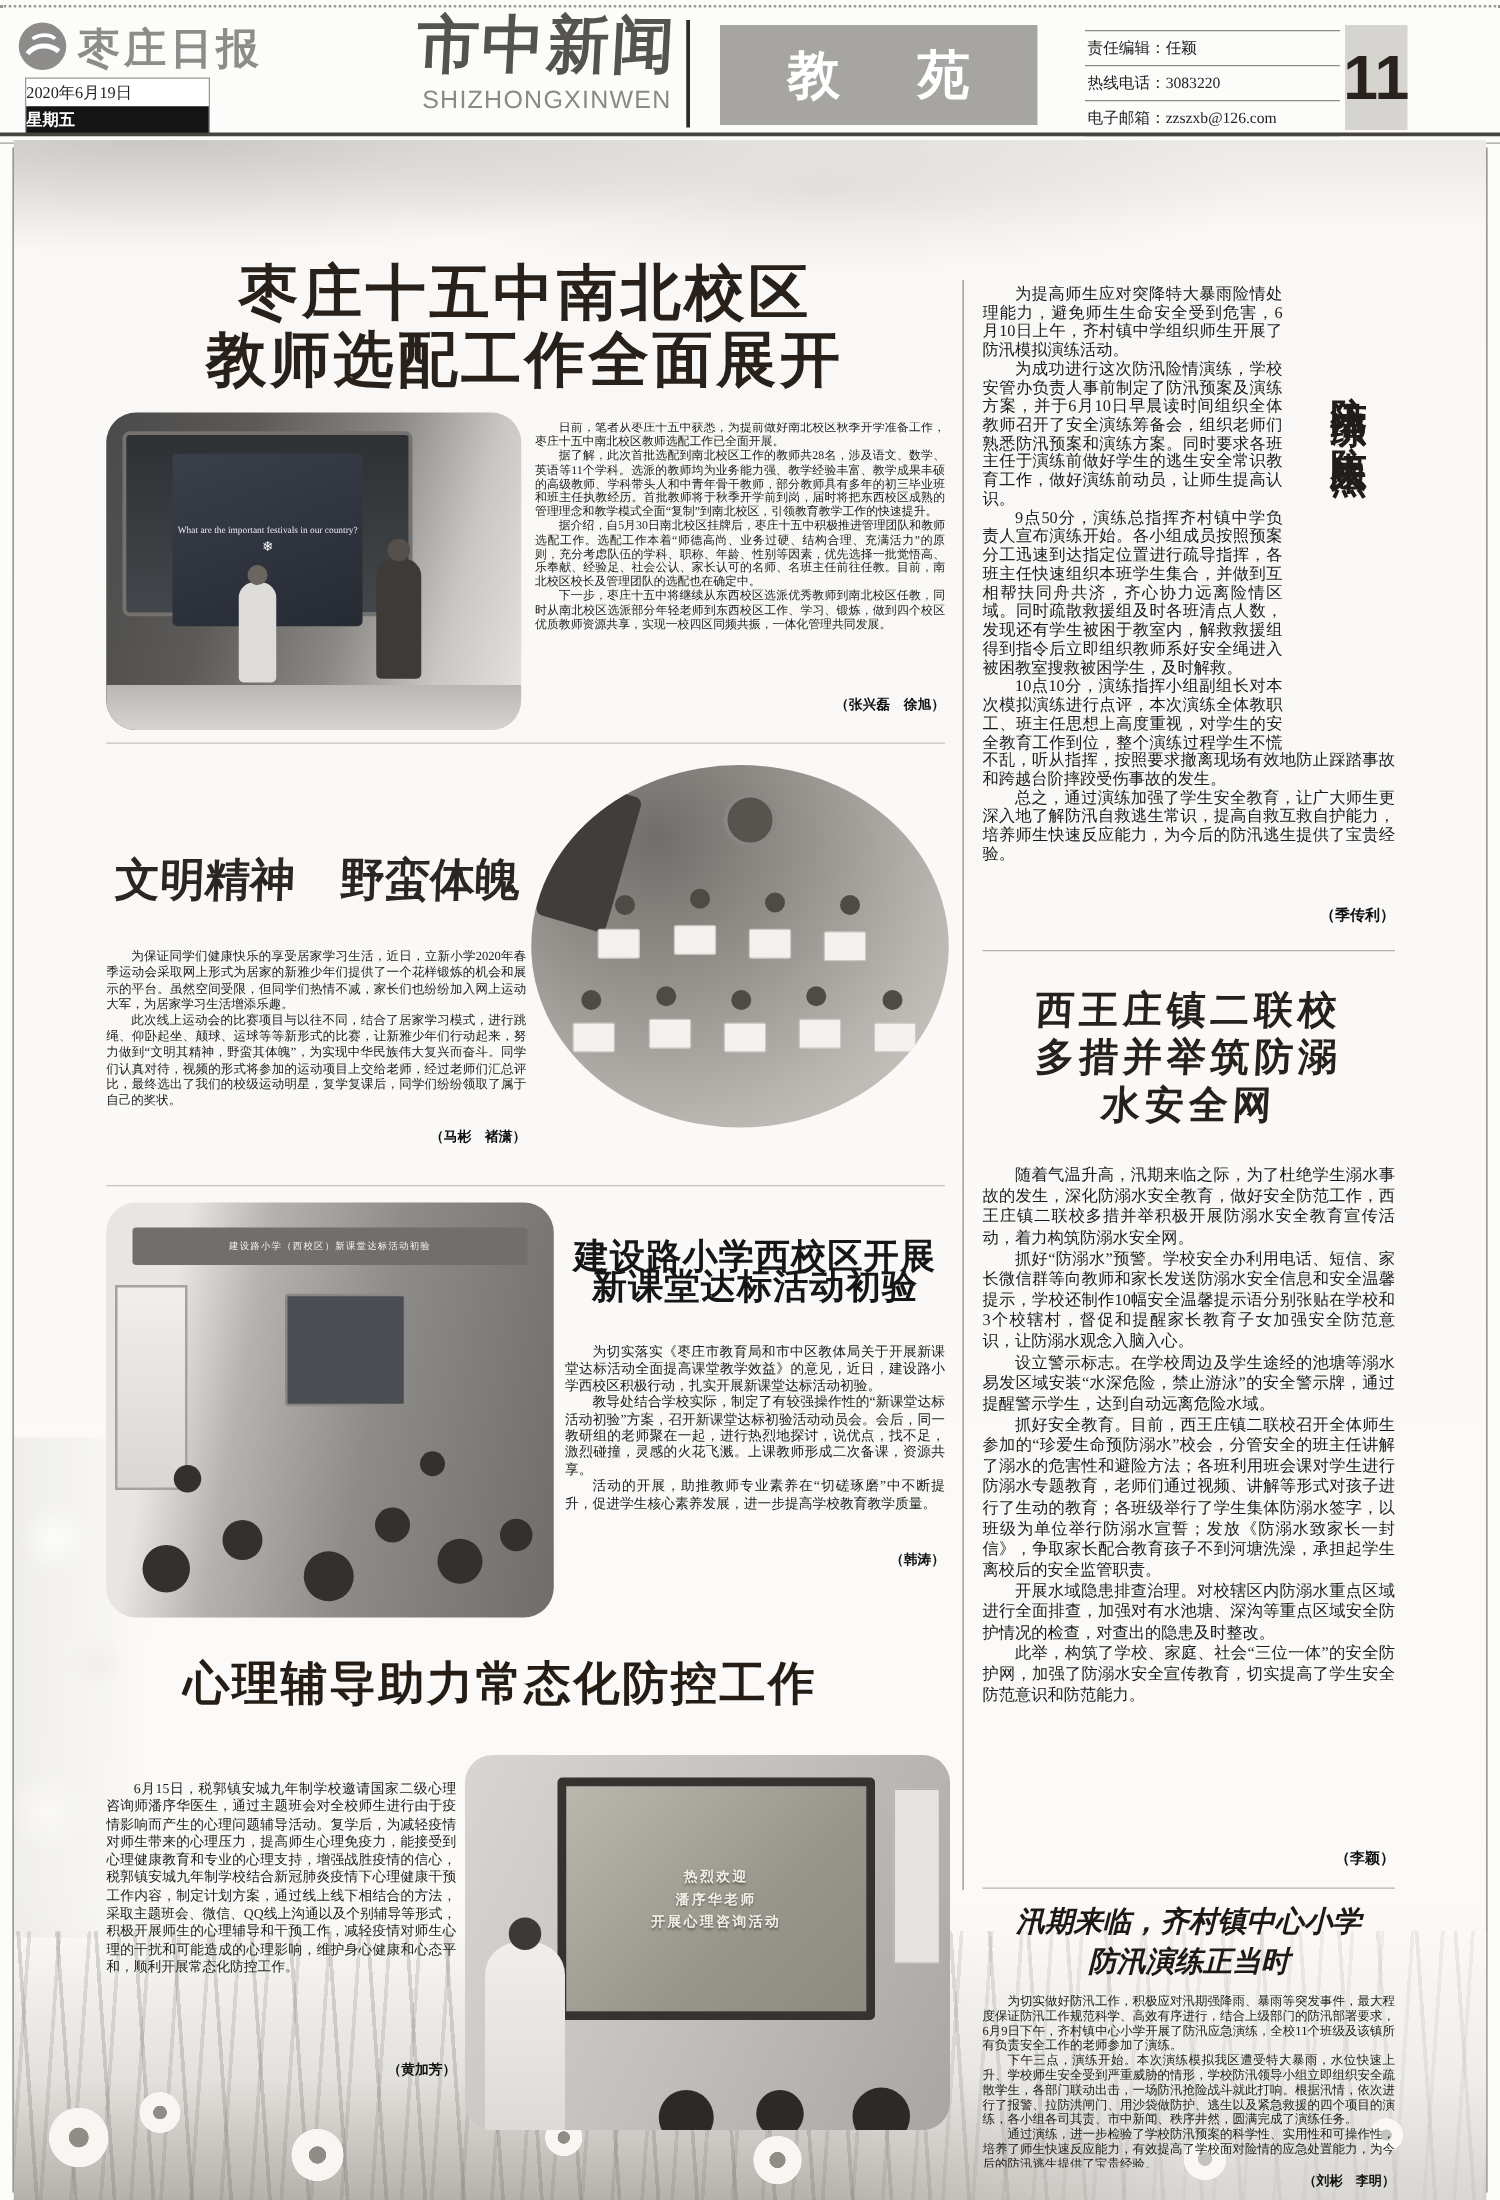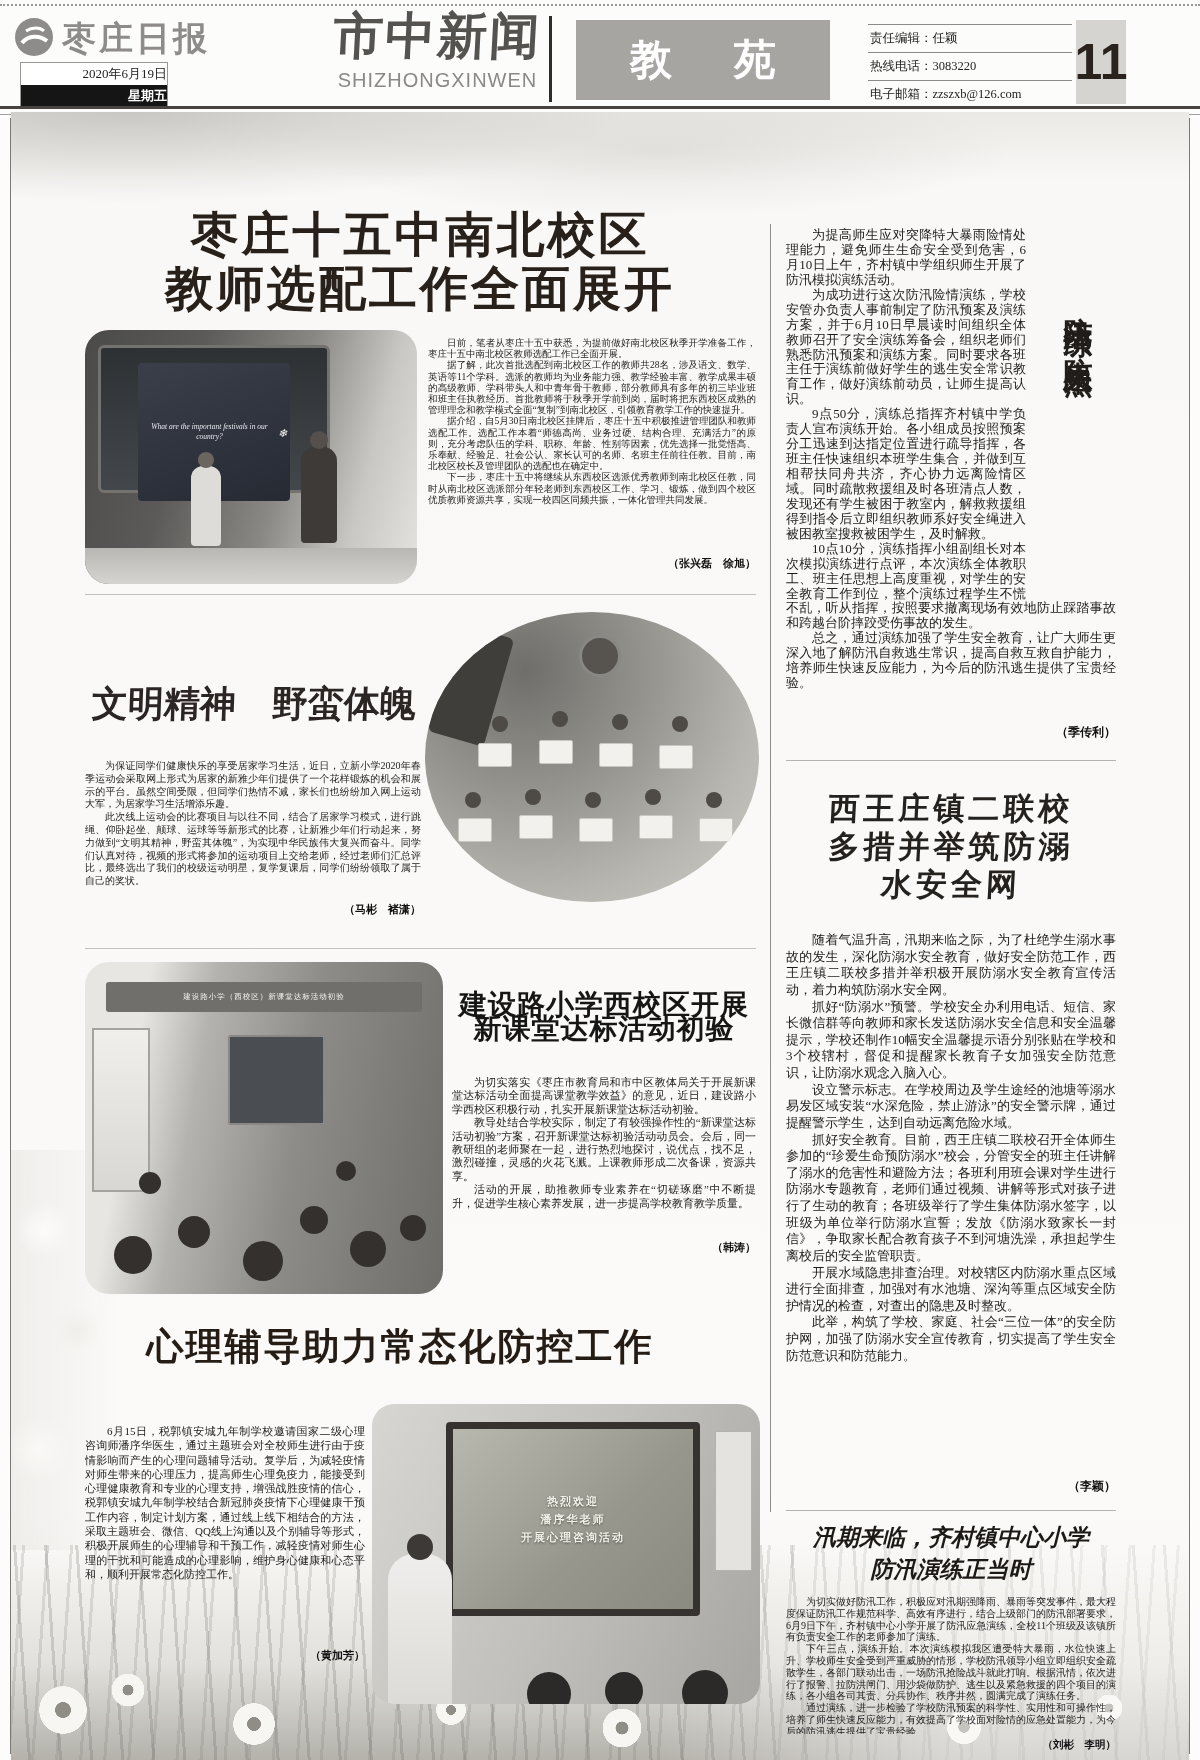--- a/index.html
+++ b/index.html
@@ -2,21 +2,21 @@
 <html><head>
 <meta charset="utf-8">
 <style>
   html,body{margin:0;padding:0;background:#e9e8e6;}
   #page{position:relative;width:1200px;height:1760px;background:#fcfcfb;overflow:hidden;
         font-family:"Liberation Serif",serif;color:#1c1c1c;}
   
   .top-dotline{position:absolute;left:0;right:0;top:4px;border-top:2px dotted #9a9894;}
   .logo-wrap{position:absolute;left:14px;top:16px;display:flex;align-items:center;gap:8px;}
   .paper-name{font-family:"DejaVu Serif",serif;font-weight:900;font-size:34px;color:#8e8c8a;letter-spacing:3px;}
-  .date-box{position:absolute;left:20px;top:62px;width:146px;border:1px solid #9a9894;background:#fff;text-align:right;font-size:13px;}
+  .date-box{position:absolute;left:20px;top:62px;width:146px;border:1px solid #9a9894;background:#fff;text-align:left;font-size:13px;}
   .date-line{padding:2px 0;color:#222;}
   .weekday{background:#151515;color:#fff;padding:2px 0;font-weight:bold;}
   .masthead-center{position:absolute;left:330px;top:8px;width:215px;text-align:center;}
   .masthead-title{font-family:"DejaVu Serif",serif;font-weight:700;font-size:50px;line-height:1.1;color:#55534f;letter-spacing:2px;transform:skewX(-3deg);}
   .masthead-pinyin{font-family:"Liberation Sans",sans-serif;font-weight:400;font-size:20px;color:#8b8987;letter-spacing:1px;margin-top:6px;}
   .masthead-divider{position:absolute;left:549px;top:16px;width:3px;height:86px;background:#2e2c2a;}
   .column-box{position:absolute;left:576px;top:20px;width:254px;height:80px;background:#a7a5a2;color:#fff;
               display:flex;align-items:center;justify-content:center;
               font-family:"Liberation Sans",sans-serif;font-weight:900;font-size:42px;letter-spacing:10px;text-indent:10px;}
   .info-box{position:absolute;left:868px;top:24px;width:204px;font-size:12.5px;color:#222;border-top:1px solid #8d8b89;}
@@ -63,23 +63,23 @@
   .byline{position:absolute;z-index:3;text-align:right;font-weight:bold;color:#111;padding-right:4px;}
   
   .a1-h{left:85px;width:670px;text-align:center;font-family:"Liberation Sans",sans-serif;
         font-weight:900;font-size:48px;line-height:1.05;color:#28201a;letter-spacing:3px;margin-top:16px;}
   .a1-h1{top:194px;} .a1-h2{top:248px;}
   .a1-photo{left:85px;top:330px;width:332px;height:254px;border-radius:24px;overflow:hidden;
         background:linear-gradient(105deg,#4a4a4a 0%,#5c5a58 30%,#8a8884 58%,#c9c7c3 80%,#e6e4e0 100%);}
   .a1-board{position:absolute;left:4%;top:6%;width:68%;height:56%;border:3px solid #74726f;border-radius:6px;
         background:linear-gradient(#2e3134,#43464a);}
   .a1-screen{position:absolute;left:16%;top:13%;width:44%;height:52%;border-radius:4px;
-        background:linear-gradient(160deg,#3a3f4a,#262a33);display:flex;flex-direction:row;
+        background:linear-gradient(160deg,#3a3f4a,#262a33);display:flex;flex-direction:column;
         align-items:center;justify-content:center;text-align:center;color:#e9e9f0;
-        font-style:italic;font-size:7.5px;line-height:1.3;padding:3px;}
+        font-size:7.5px;line-height:1.3;padding:3px;}
   .a1-flake{font-size:11px;margin-top:2px;color:#fff;}
   .a1-teacher{position:absolute;right:24%;bottom:16%;width:36px;height:96px;background:#3d3a37;border-radius:14px 14px 4px 4px;}
   .a1-teacher::before{content:"";position:absolute;left:9px;top:-16px;width:18px;height:18px;border-radius:50%;background:#55504b;}
   .a1-student{position:absolute;left:32%;bottom:15%;width:30px;height:80px;background:#dedcd8;border-radius:12px 12px 4px 4px;}
   .a1-student::before{content:"";position:absolute;left:7px;top:-14px;width:16px;height:16px;border-radius:50%;background:#6a655f;}
   .a1-desks{position:absolute;left:0;bottom:0;width:100%;height:14%;background:linear-gradient(#b9b7b3,#d6d4d0);}
   .a1-text{left:428px;top:338px;width:328px;height:214px;overflow:hidden;font-size:9.5px;line-height:1.18;}
   .a1-byline{left:428px;top:556px;width:328px;font-size:11px;}
   
   .a2-title{left:92px;top:680px;width:340px;font-family:"DejaVu Serif",serif;font-weight:900;
@@ -309,17 +309,17 @@
     <p>开展水域隐患排查治理。对校辖区内防溺水重点区域进行全面排查，加强对有水池塘、深沟等重点区域安全防护情况的检查，对查出的隐患及时整改。</p>
     <p>此举，构筑了学校、家庭、社会“三位一体”的安全防护网，加强了防溺水安全宣传教育，切实提高了学生安全防范意识和防范能力。</p>
   </div>
   <div class="byline r2-byline">（李颖）</div>
   <div class="hdiv" style="left:786px;top:1510px;width:330px;background:#b5b3af;"></div>
 
   <div class="art r3-title r3-t1">汛期来临，齐村镇中心小学</div>
   <div class="art r3-title r3-t2">防汛演练正当时</div>
   <div class="art r3-text body-text">
     <p>为切实做好防汛工作，积极应对汛期强降雨、暴雨等突发事件，最大程度保证防汛工作规范科学、高效有序进行，结合上级部门的防汛部署要求，6月9日下午，齐村镇中心小学开展了防汛应急演练，全校11个班级及该镇所有负责安全工作的老师参加了演练。</p>
-    <p>下午三点，演练开始。本次演练模拟我区遭受特大暴雨，水位快速上升、学校师生安全受到严重威胁的情形，学校防汛领导小组立即组织安全疏散学生，各部门联动出击，一场防汛抢险战斗就此打响。根据汛情，依次进行了报警、拉防洪闸门、用沙袋做防护、逃生以及紧急救援的四个项目的演练，各小组各司其责、分兵协作、秩序井然，圆满完成了演练任务。</p>
+    <p>下午三点，演练开始。本次演练模拟我区遭受特大暴雨，水位快速上升、学校师生安全受到严重威胁的情形，学校防汛领导小组立即组织安全疏散学生，各部门联动出击，一场防汛抢险战斗就此打响。根据汛情，依次进行了报警、拉防洪闸门、用沙袋做防护、逃生以及紧急救援的四个项目的演练，各小组各司其责、市中新闻、秩序井然，圆满完成了演练任务。</p>
     <p>通过演练，进一步检验了学校防汛预案的科学性、实用性和可操作性，培养了师生快速反应能力，有效提高了学校面对险情的应急处置能力，为今后的防汛逃生提供了宝贵经验。</p>
   </div>
   <div class="byline r3-byline">（刘彬　李明）</div>
 </div>
 
 </body></html>

